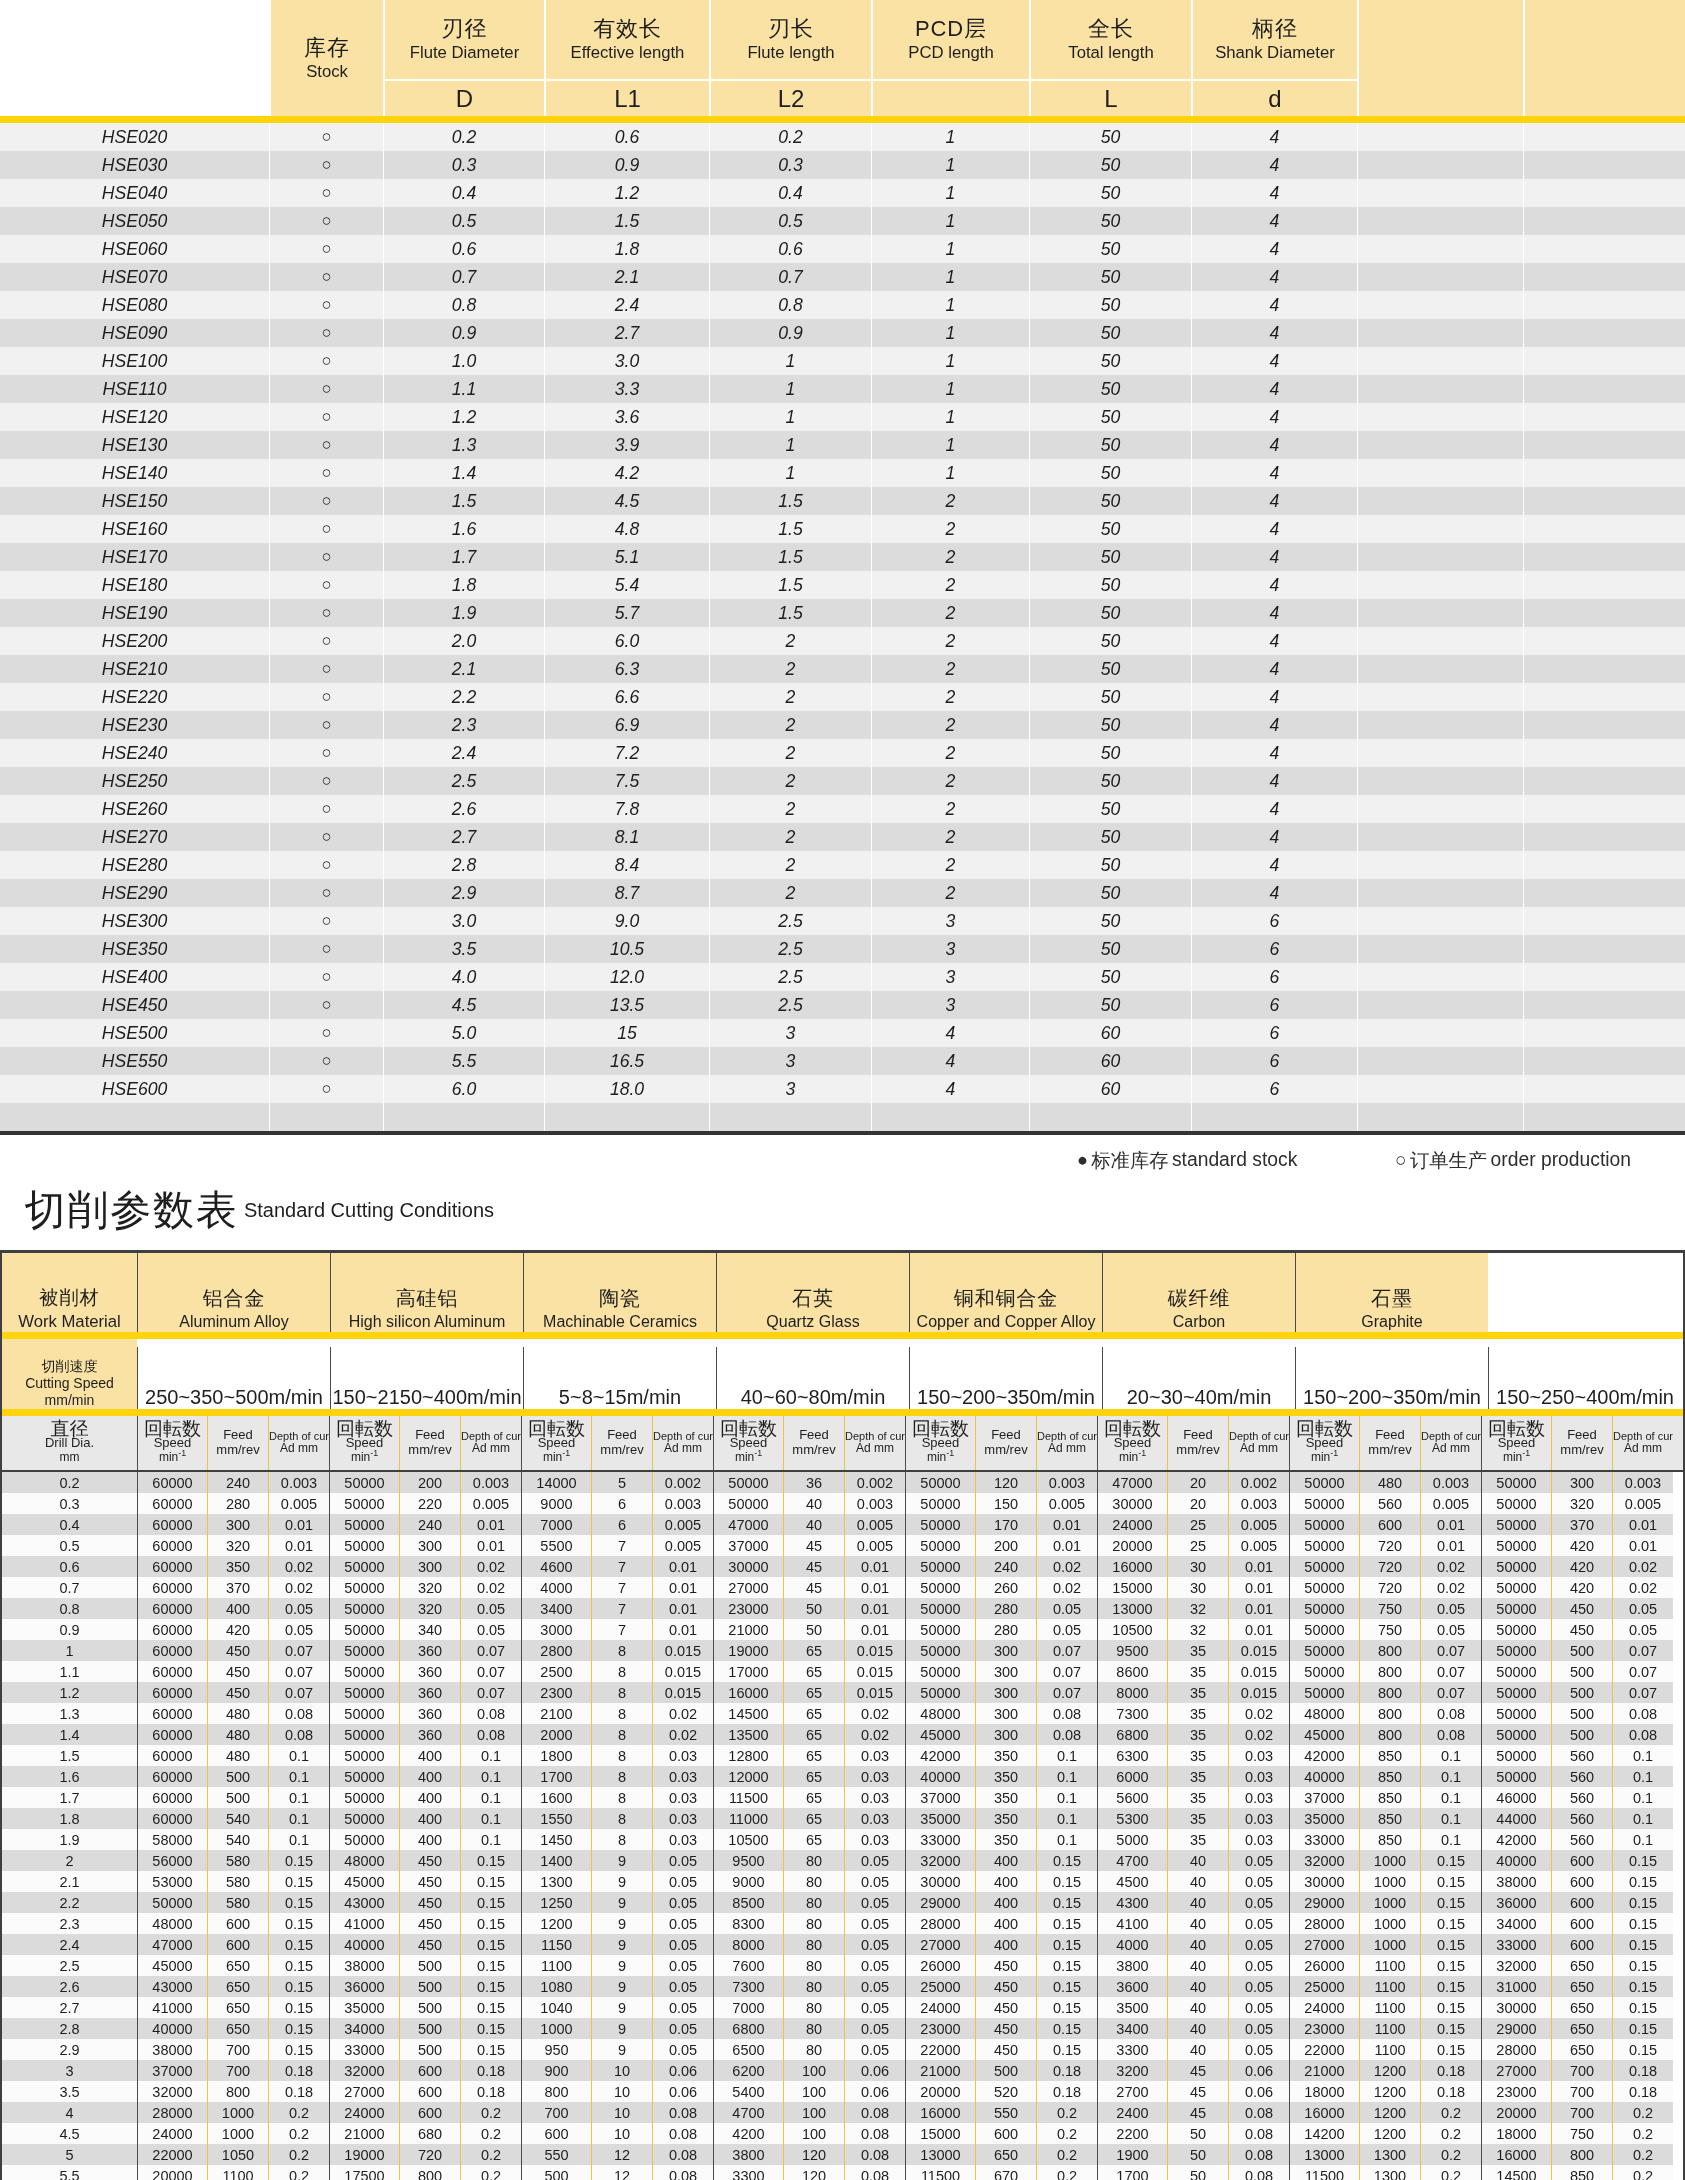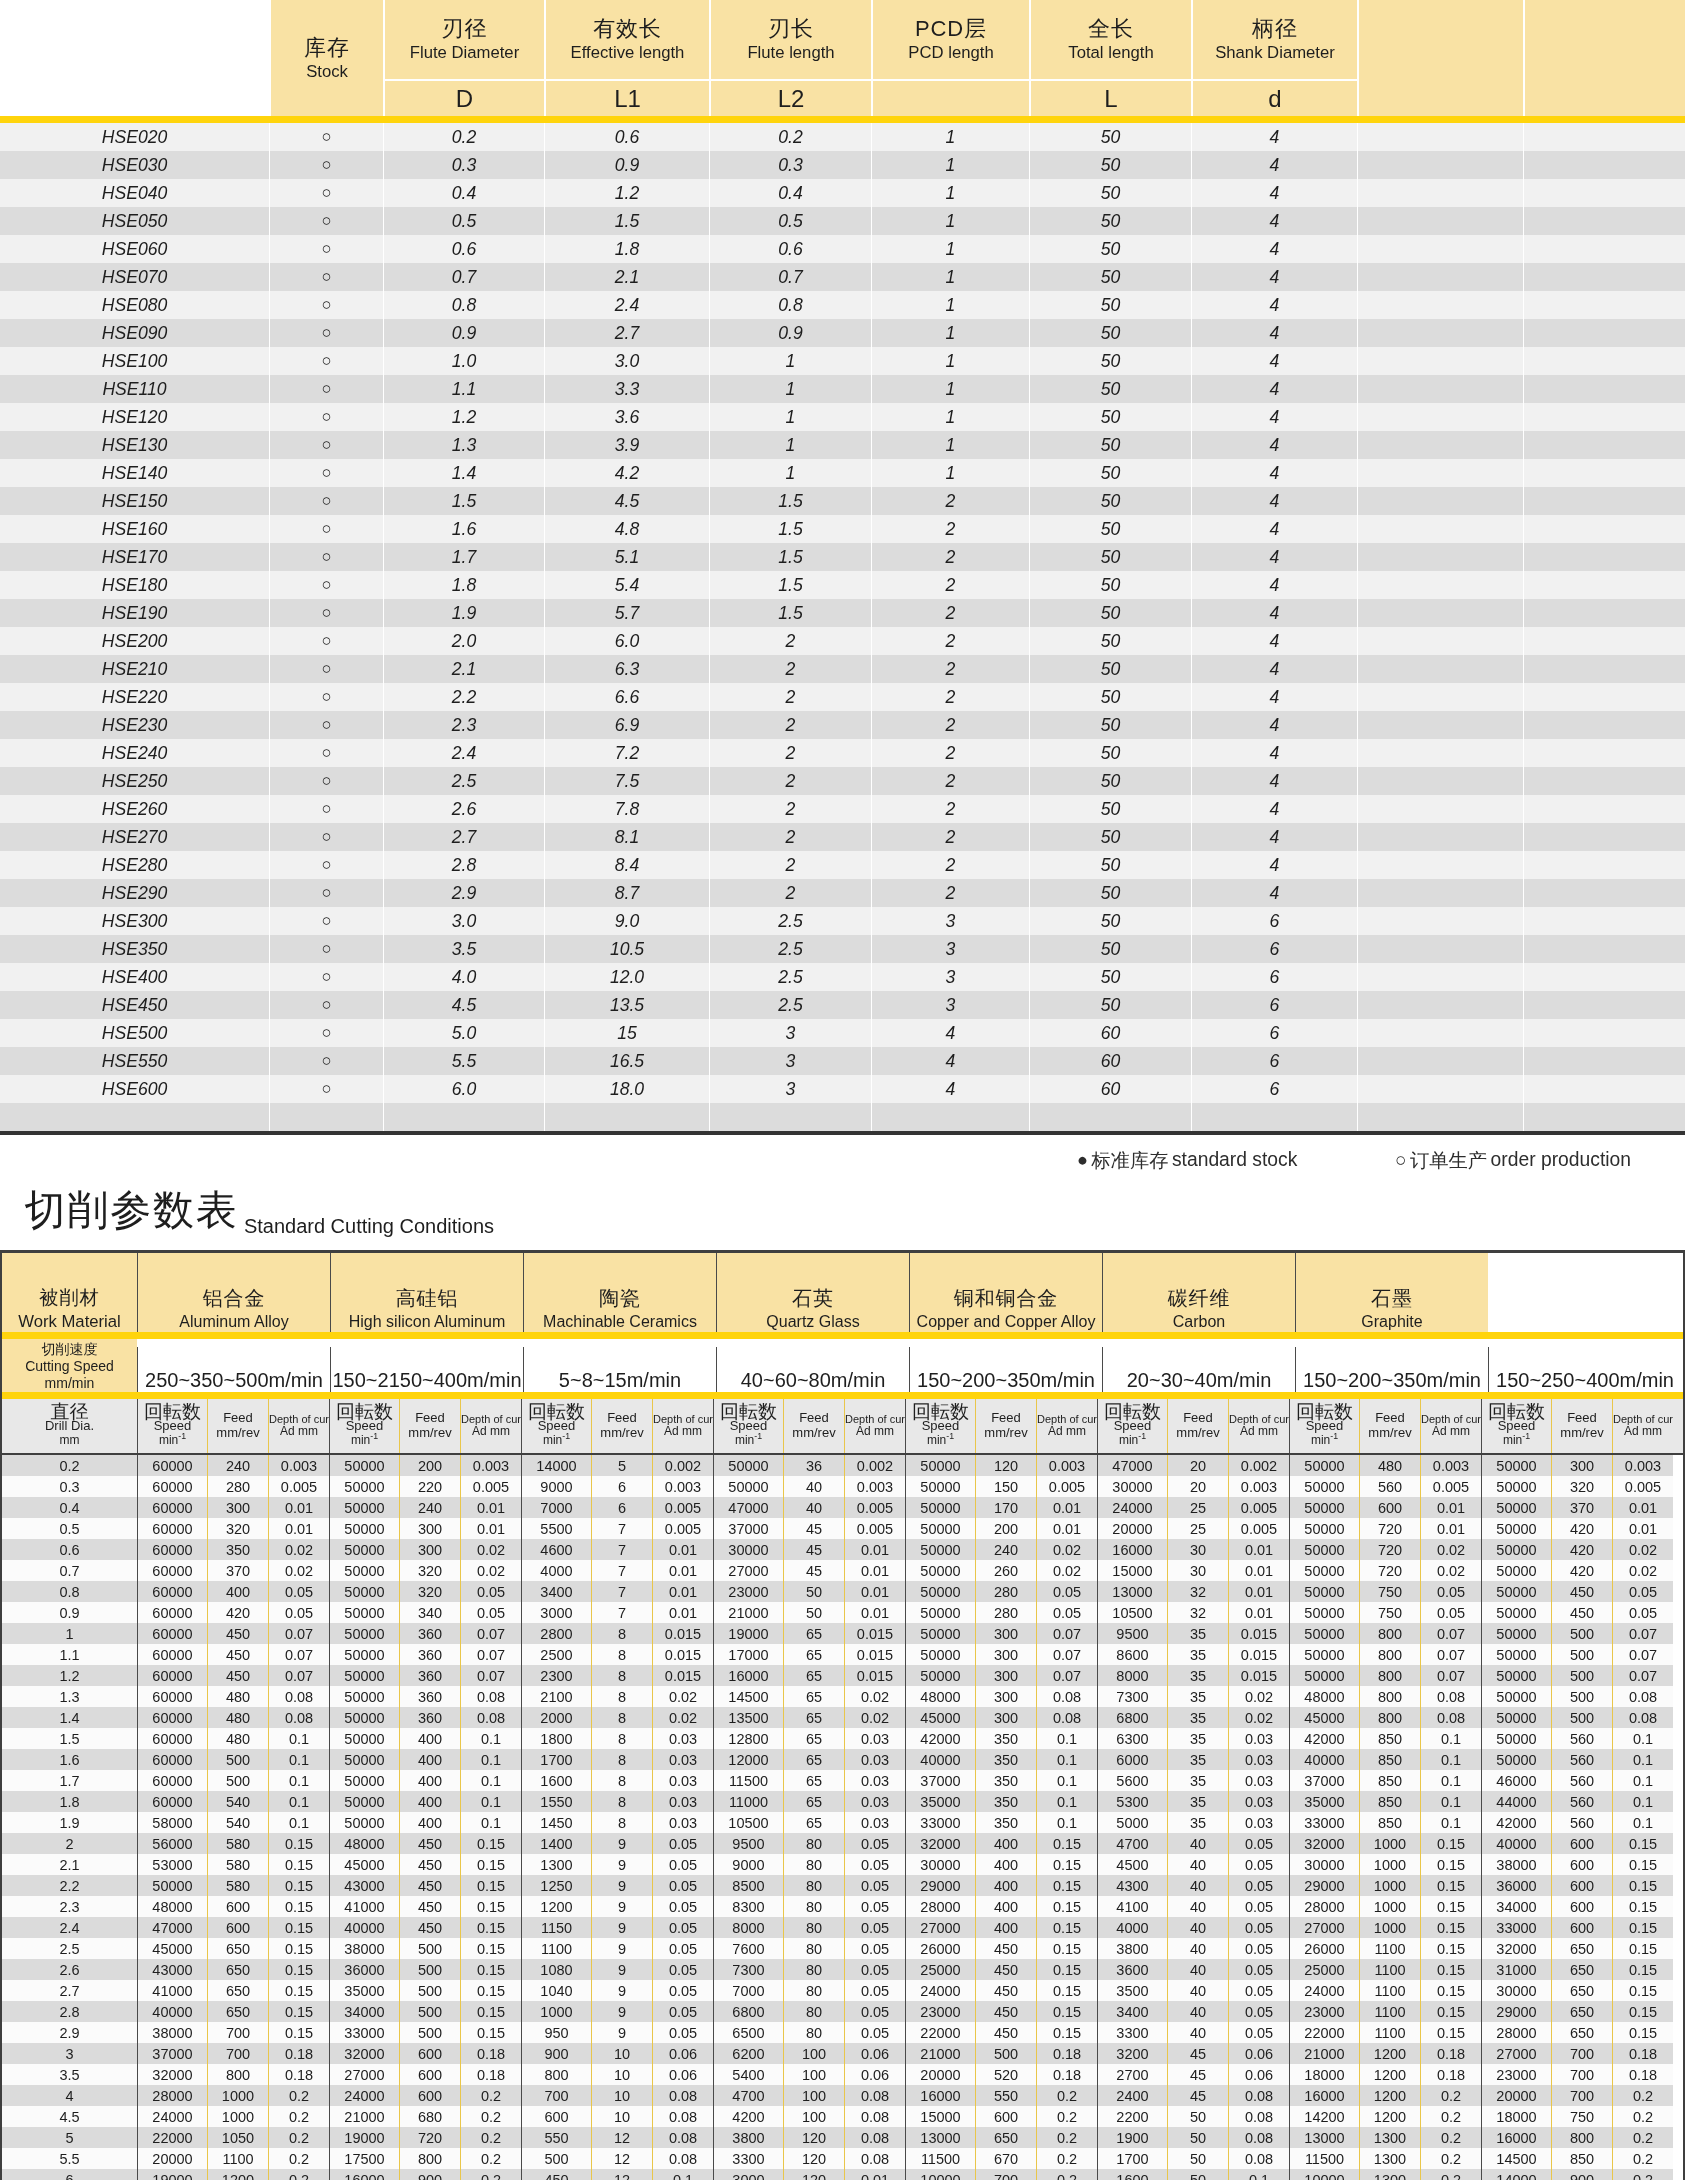--- a/index.html
+++ b/index.html
@@ -38,30 +38,30 @@
   
   .legend{
     position:absolute;top:1138px;left:0;width:1685px;height:44px;
     display:flex;align-items:center;justify-content:flex-end;
     gap:98px;padding-right:54px;box-sizing:border-box;
     font-size:19.3px;color:#2d2d2d;
   }
   .leg-item{display:flex;align-items:center;gap:3.5px;}
   .leg-sym{font-size:18.4px;line-height:18.4px;}
   
-  .sec-title{position:absolute;top:1183px;left:24.6px;display:flex;align-items:flex-end;}
+  .sec-title{position:absolute;top:1183px;left:24.6px;display:flex;align-items:center;}
   .st-zh{font-size:41px;letter-spacing:1.8px;}
   .st-en{font-size:20px;margin-left:5.3px;}
   
   .t2{position:absolute;top:1250px;left:0;width:1685px;box-sizing:border-box;
       border-left:2.6px solid #3f3f3f;border-right:2.6px solid #3f3f3f;}
   .t2 .darkbar{height:2.6px;background:#3f3f3f;}
   .t2-mats,.t2-speeds{display:grid;grid-template-columns:135px repeat(8,193px);}
   .t2-mats{height:79px;}
-  .t2-speeds{height:53px;}
+  .t2-speeds{height:70px;}
   .t2-mats > div,.t2-speeds > div{display:flex;flex-direction:column;align-items:center;justify-content:flex-end;}
   .t2 .dkl{border-left:1.8px solid #4a4a4a;}
   .cream{background:#F9E2A4;}
   .mat-zh{font-size:20px;line-height:26px;letter-spacing:0.9px;}
   .mat-en{font-size:16px;line-height:21px;}
   .corner-zh{font-size:19.3px;line-height:25.5px;letter-spacing:0.9px;}
   .corner-en{font-size:16.7px;line-height:21px;}
   .spd-label div{font-size:14px;line-height:16.7px;}
   .spd-val{font-size:20px;background:#fff;margin-top:8px;}
   .t2-sub,.t2-row{display:grid;grid-template-columns:135px repeat(8,70px 61px 61px);}

